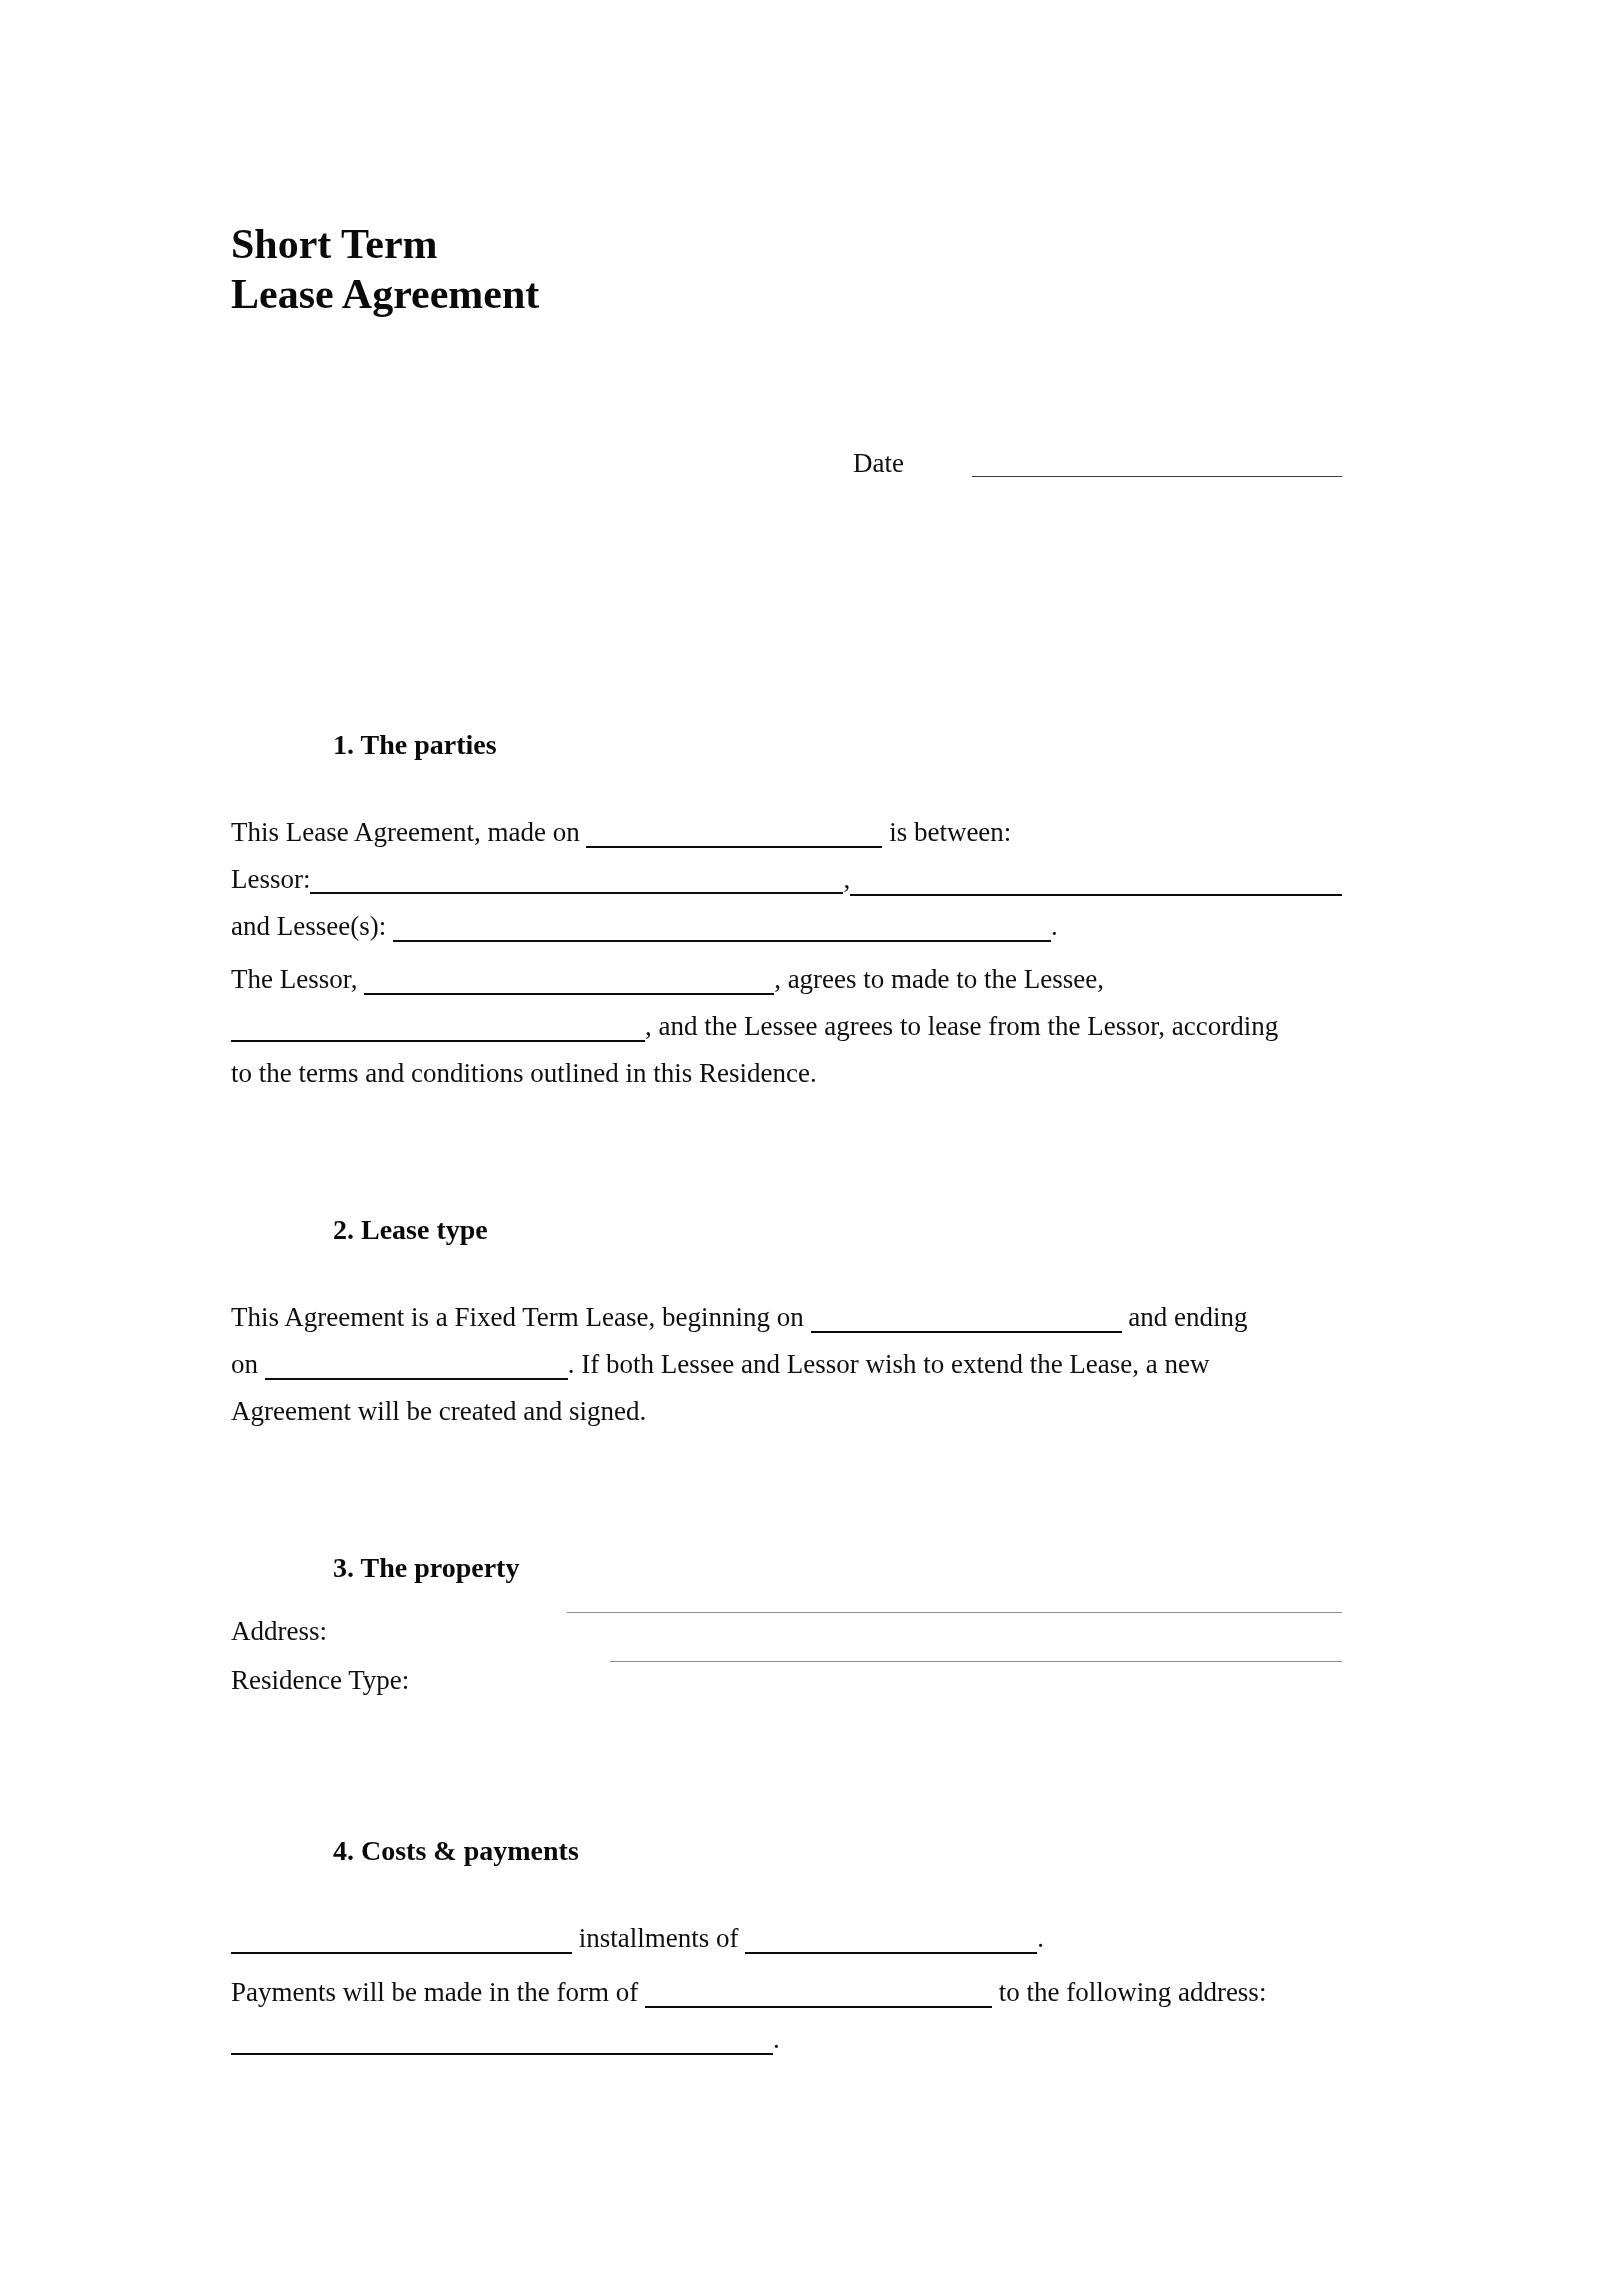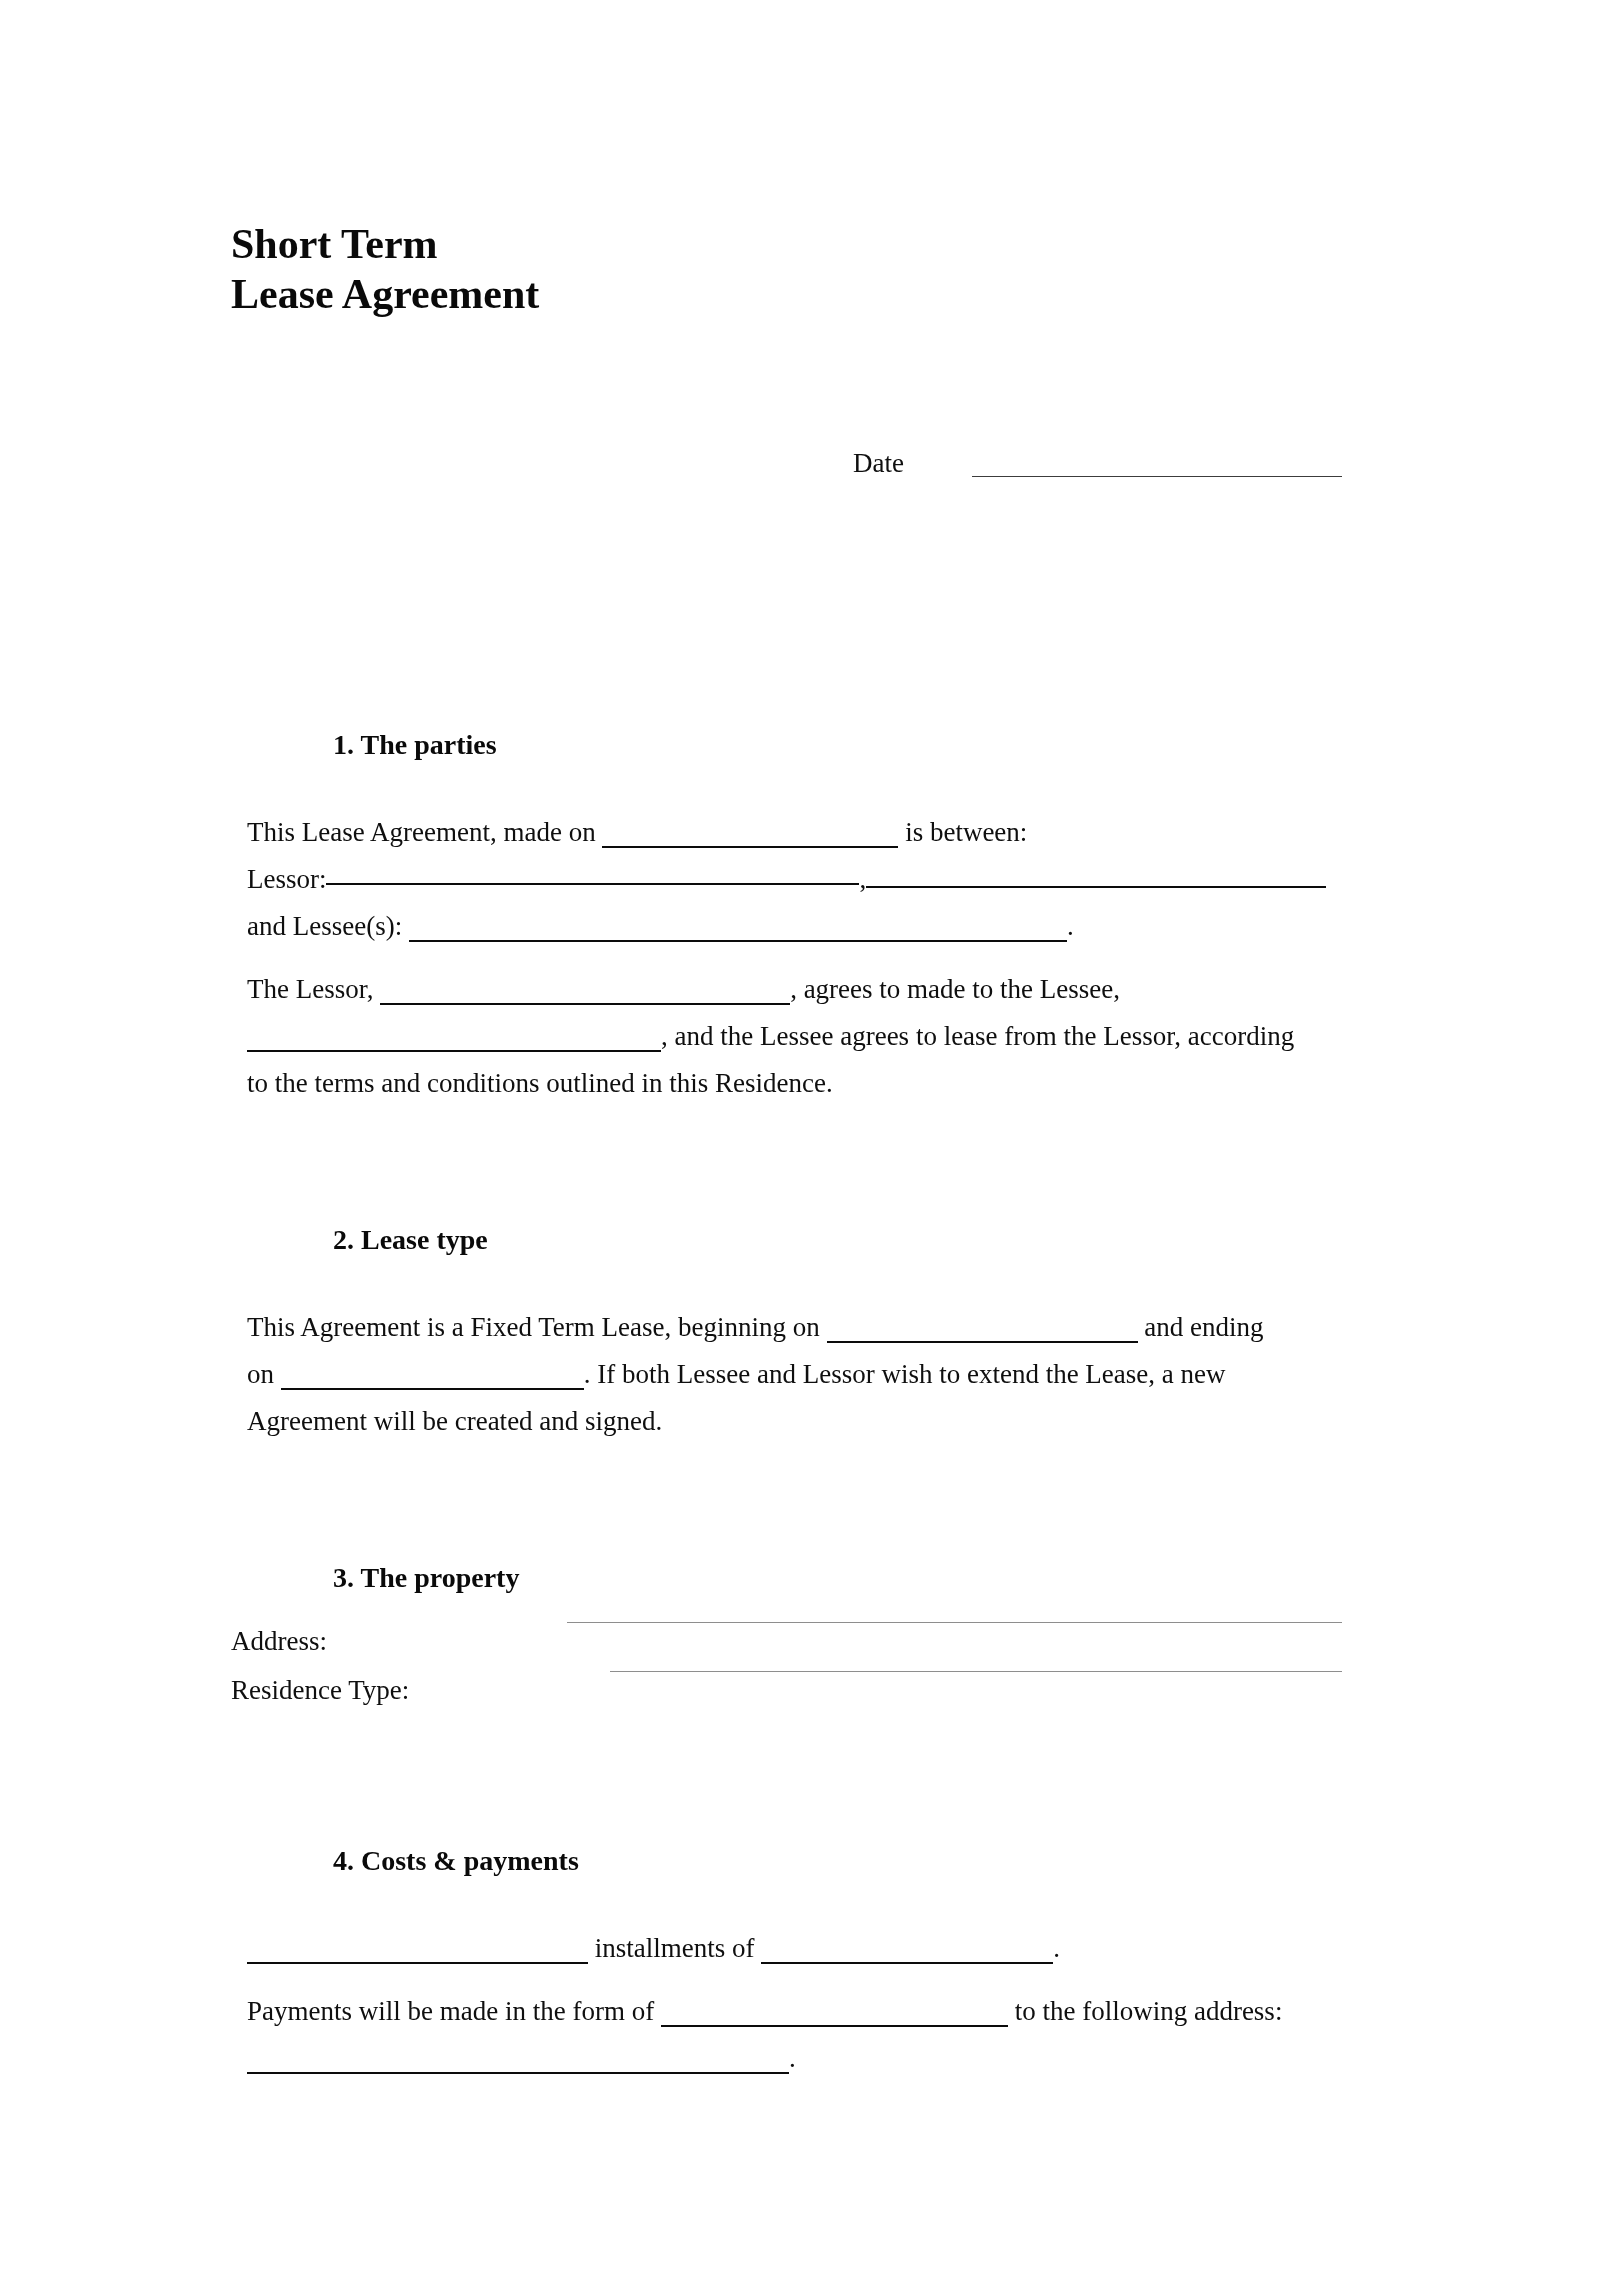--- a/index.html
+++ b/index.html
@@ -46,35 +46,35 @@
   .sec-4{margin-top:134px;}
   .sec-h{
     font-weight:700;
     font-size:28px;
     line-height:34px;
     margin:0 0 47px 102px;
     color:#0a0a0a;
   }
   .sec-3 .sec-h{margin-bottom:27px;}
 
-  .para{margin:16px;}
+  .para{margin:0;}
   .para + .para{margin-top:6.3px;}
   .line{
     white-space:nowrap;
     line-height:47px;
   }
 
   .blank{
     display:inline-block;
     height:27px;
     border-bottom:2.7px solid #0c0c0c;
     vertical-align:-7.2px;
   }
 
-  .lessor-line{display:flex;align-items:flex-start;}
+  .lessor-line{display:flex;align-items:center;}
   .lessor-line .tail{flex:1;border-bottom:2.7px solid #0c0c0c;height:30px;}
 
   .field-row{
     display:flex;
     height:39px;
   }
   .field-row + .field-row{margin-top:10px;gap:43px;}
   .field-label{
     flex:0 0 336px;
     white-space:nowrap;

